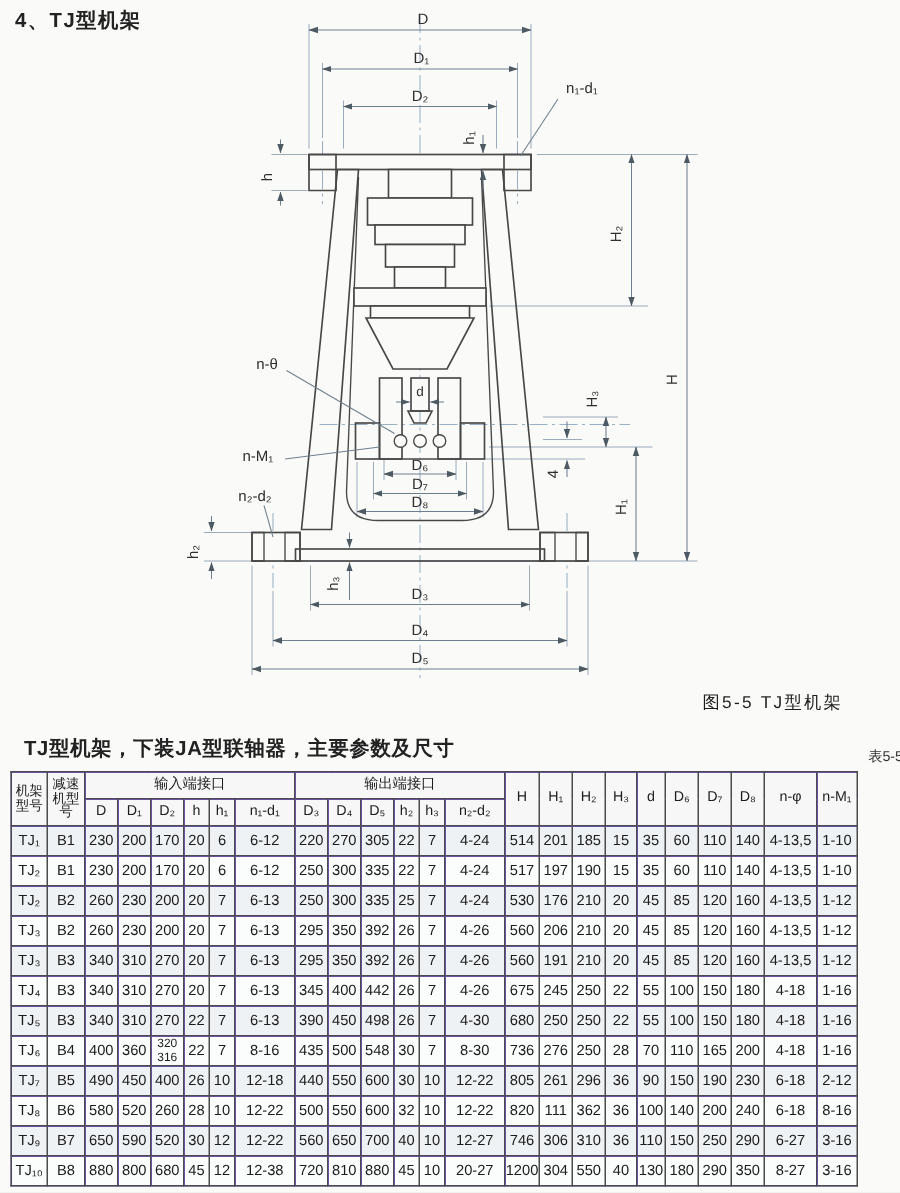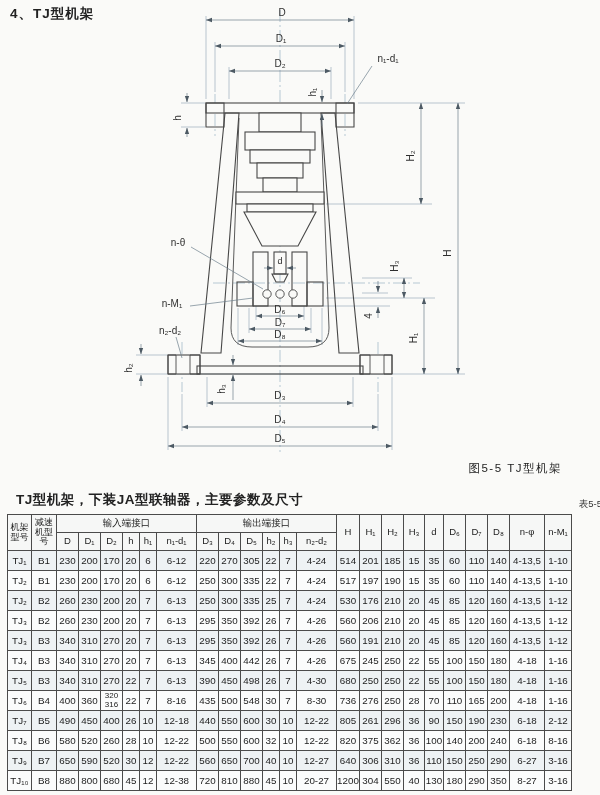--- a/index.html
+++ b/index.html
@@ -502,21 +502,21 @@
           <td>28</td>
           <td>10</td>
           <td>12-22</td>
           <td>500</td>
           <td>550</td>
           <td>600</td>
           <td>32</td>
           <td>10</td>
           <td>12-22</td>
           <td>820</td>
-          <td>375</td>
+          <td>111</td>
           <td>362</td>
           <td>36</td>
           <td>100</td>
           <td>140</td>
           <td>200</td>
           <td>240</td>
           <td>6-18</td>
           <td>8-16</td>
         </tr>
         <tr>
@@ -527,21 +527,21 @@
           <td>520</td>
           <td>30</td>
           <td>12</td>
           <td>12-22</td>
           <td>560</td>
           <td>650</td>
           <td>700</td>
           <td>40</td>
           <td>10</td>
           <td>12-27</td>
-          <td>640</td>
+          <td>746</td>
           <td>306</td>
           <td>310</td>
           <td>36</td>
           <td>110</td>
           <td>150</td>
           <td>250</td>
           <td>290</td>
           <td>6-27</td>
           <td>3-16</td>
         </tr>

